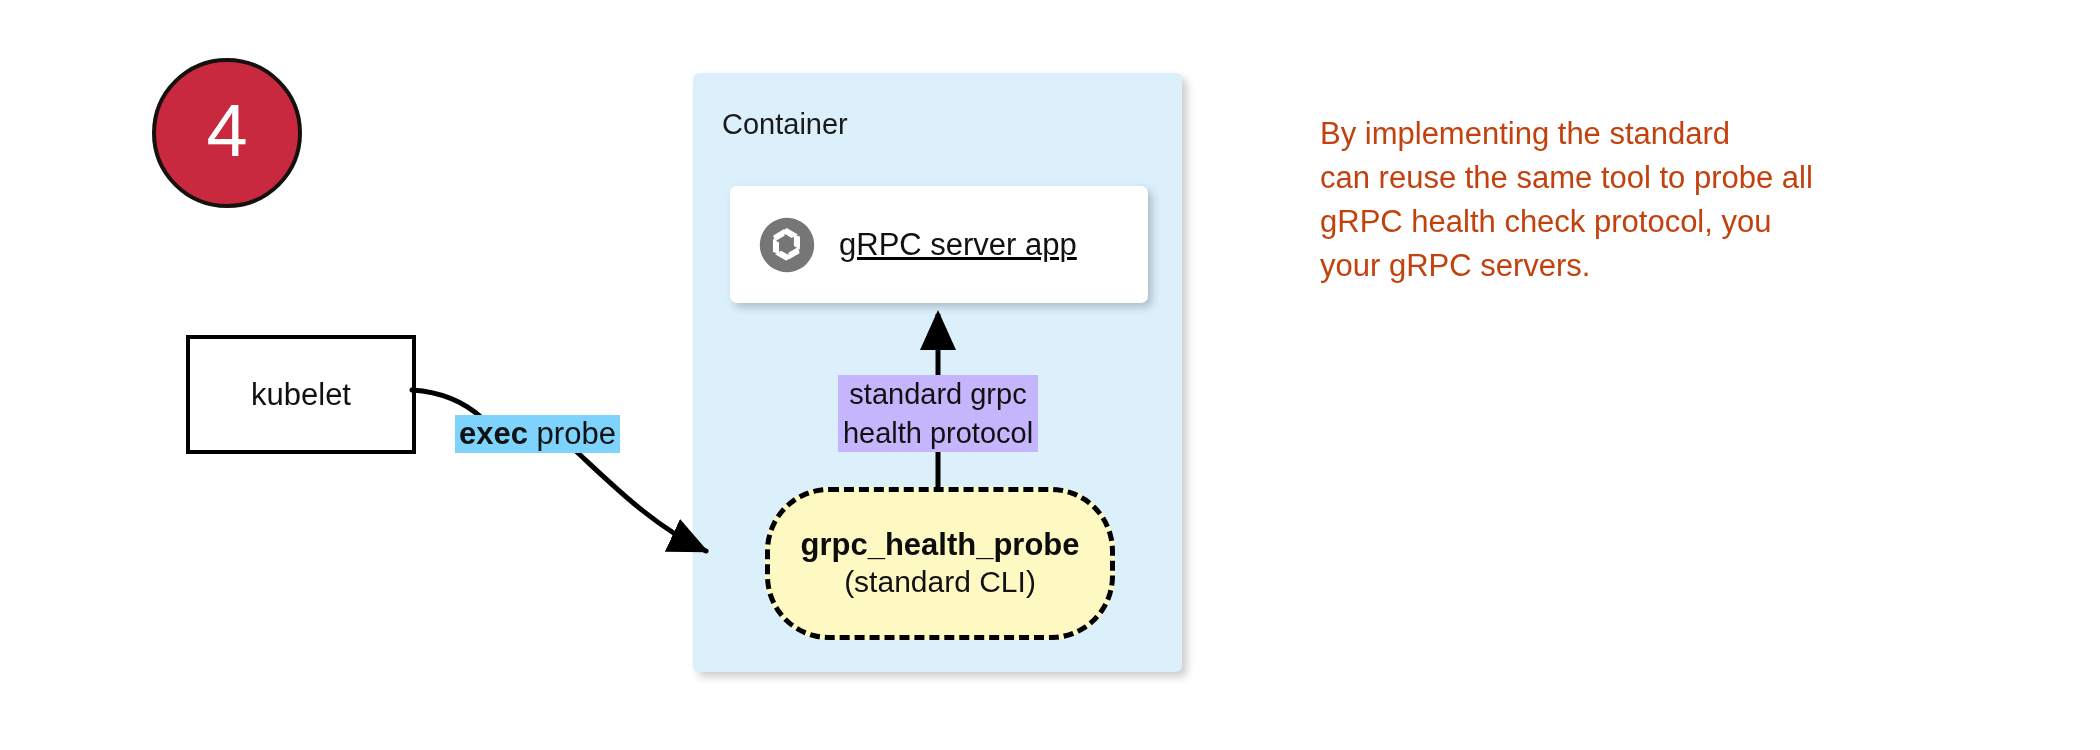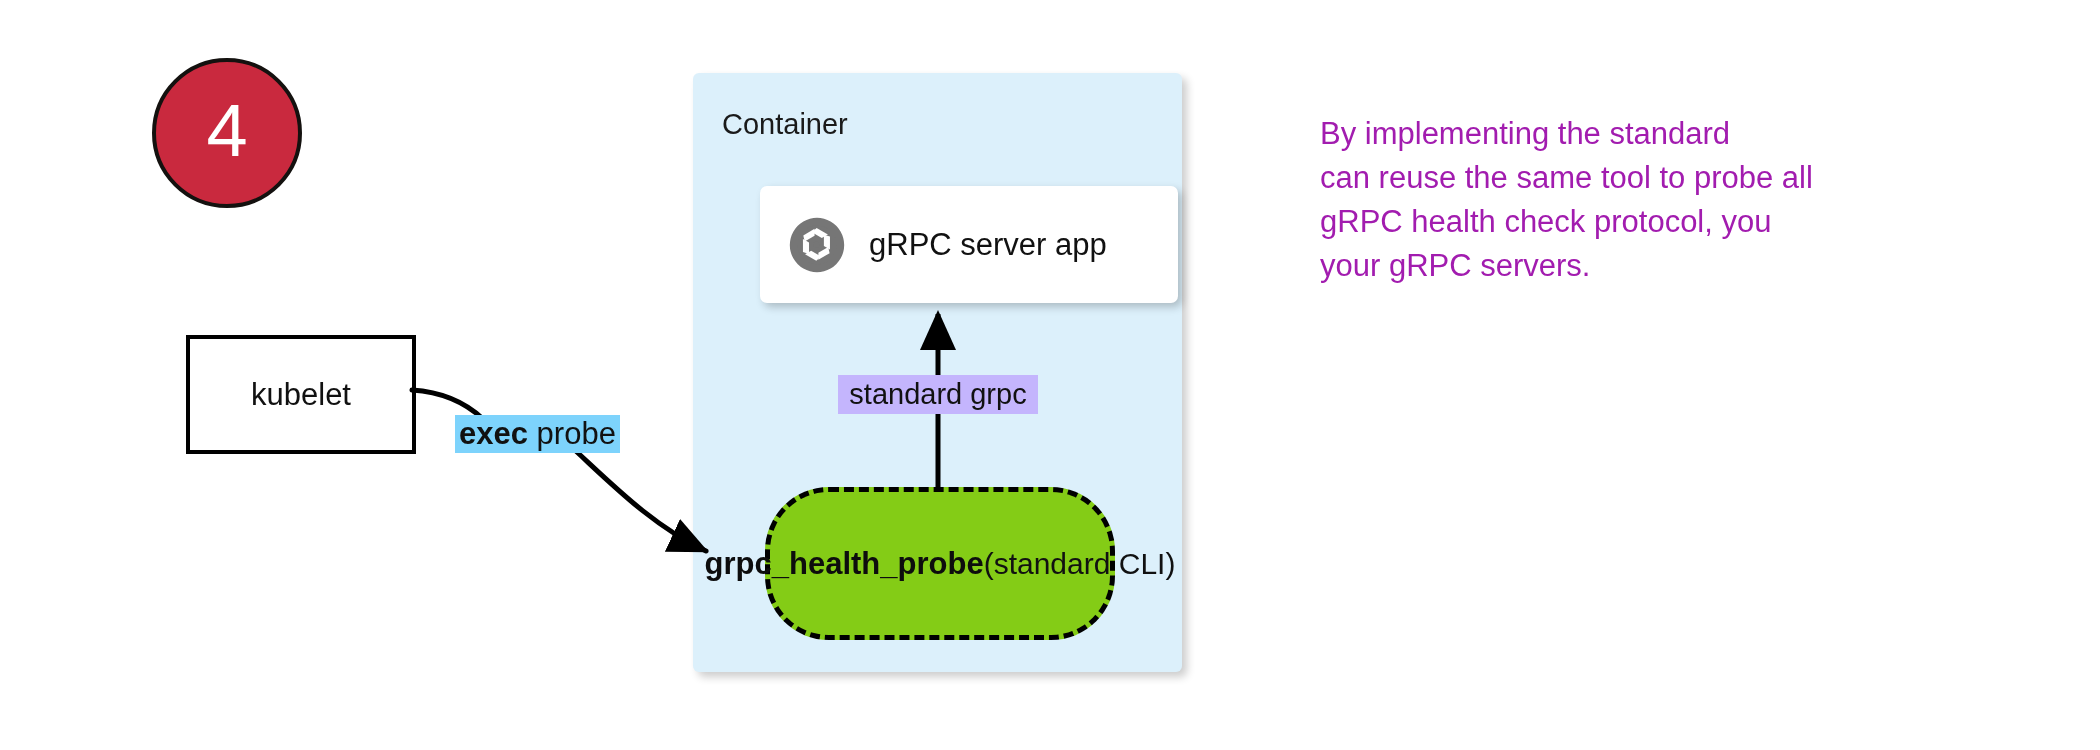--- a/index.html
+++ b/index.html
@@ -61,29 +61,30 @@
     top: 108px;
     font-size: 29px;
     color: #1a1a1a;
     white-space: nowrap;
     text-align: center;
   }
 
   
   #grpc-app-card {
     position: absolute;
-    left: 760px;
+    left: 730px;
     top: 186px;
     width: 418px;
     height: 117px;
     background: #ffffff;
     border-radius: 7px;
     box-shadow: 4px 4px 8px rgba(0,0,0,0.22);
     display: flex;
     align-items: center;
+    text-decoration: underline;
   }
   #grpc-app-icon {
     margin-left: 28px;
     width: 58px;
     height: 58px;
     flex: 0 0 auto;
     display: block;
   }
   #grpc-app-label {
     margin-left: 23px;
@@ -125,26 +126,26 @@
   }
   #exec-probe-label .bold { font-weight: bold; }
 
   
   #probe-pill {
     position: absolute;
     left: 765px;
     top: 487px;
     width: 350px;
     height: 153px;
-    background: #84cc16;
+    background: #fef9c3;
     border: 5px dashed #000000;
     border-radius: 64px;
     box-sizing: border-box;
     display: flex;
-    flex-direction: row;
+    flex-direction: column;
     align-items: center;
     justify-content: center;
     text-align: right;
   }
   #probe-pill .line1 {
     font-size: 31px;
     font-weight: bold;
     color: #0d0d0d;
     white-space: nowrap;
     line-height: 1.2;
@@ -185,21 +186,21 @@
   }
 
   
   #caption {
     position: absolute;
     left: 1320px;
     top: 112px;
     width: 620px;
     font-size: 31px;
     line-height: 1.42;
-    color: #a21caf;
+    color: #c2410c;
   }
   #caption .cap-line { display: block; white-space: nowrap; }
 </style>
 </head>
 <body>
 
 <div id="stage">
 
   <div id="step-badge">
     <span class="num">4</span>
@@ -249,20 +250,21 @@
 
     <line x1="938" y1="492" x2="938" y2="314" stroke="#000000" stroke-width="5" marker-end="url(#arrowhead-up)"></line>
   </svg>
 
   <div id="exec-probe-label">
     <span class="bold">exec</span><span> probe</span>
   </div>
 
   <div id="protocol-label">
     <span class="pl-line">standard grpc</span>
+    <span class="pl-line">health protocol</span>
   </div>
 
   <div id="probe-pill">
     <span class="line1">grpc_health_probe</span>
     <span class="line2">(standard CLI)</span>
   </div>
 
   <div id="caption">
     <span class="cap-line">By implementing the standard</span>
     <span class="cap-line">can reuse the same tool to probe all</span>

